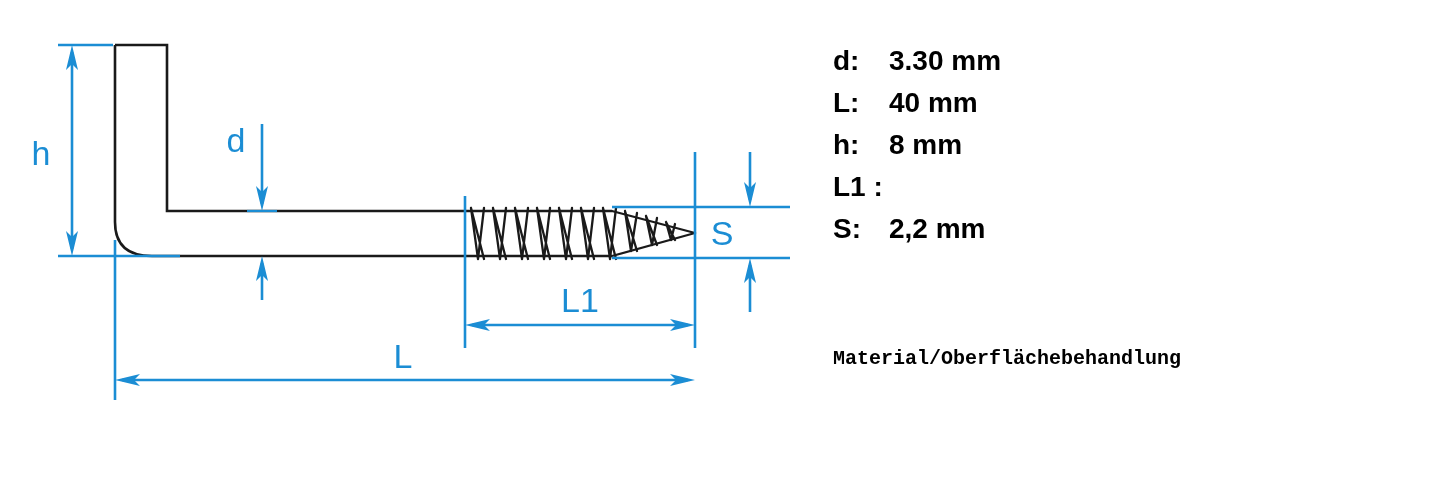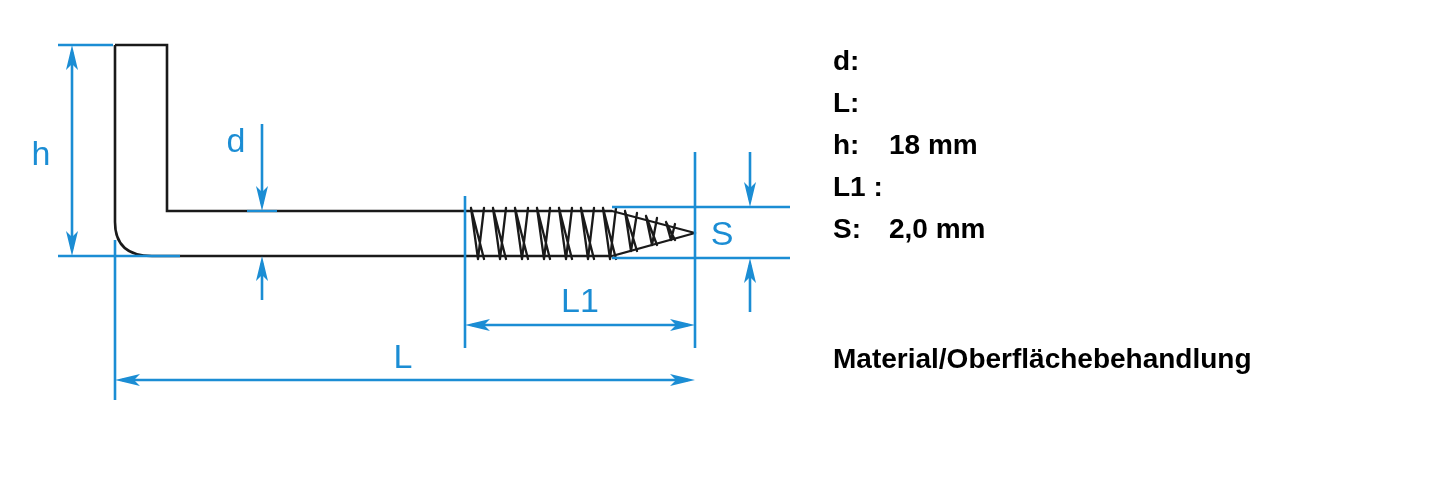--- a/index.html
+++ b/index.html
@@ -48,25 +48,26 @@
   .spec-val {
     display: inline-block;
   }
   .material-block {
     position: absolute;
     left: 833px;
     top: 338px;
     width: 580px;
   }
   .material-line {
-    font-size: 28px;
+    font-size: 20px;
     font-weight: bold;
     color: #000000;
     line-height: 42px;
     white-space: pre;
+    font-family: Liberation Mono, monospace;
   }
   .dim-label {
     font-family: "Liberation Sans", sans-serif;
     font-size: 34px;
     fill: #1b8dd4;
   }
 </style>
 </head>
 <body>
 
@@ -161,34 +162,36 @@
       <polygon points="115,380 140,374 134,380 140,386" stroke="none"></polygon>
       <polygon points="695,380 670,374 676,380 670,386" stroke="none"></polygon>
     </g>
     <text class="dim-label" x="403" y="368" text-anchor="middle">L</text>
 
   </svg>
 
   <div class="spec-panel">
     <div class="spec-row">
       <span class="spec-key">d:</span>
+      <span class="spec-val">3.30 mm</span>
     </div>
     <div class="spec-row">
       <span class="spec-key">L:</span>
+      <span class="spec-val">40 mm</span>
     </div>
     <div class="spec-row">
       <span class="spec-key">h:</span>
-      <span class="spec-val">18 mm</span>
+      <span class="spec-val">8 mm</span>
     </div>
     <div class="spec-row">
       <span class="spec-key">L1 :</span>
     </div>
     <div class="spec-row">
       <span class="spec-key">S:</span>
-      <span class="spec-val">2,0 mm</span>
+      <span class="spec-val">2,2 mm</span>
     </div>
   </div>
 
   <div class="material-block">
     <div class="material-line">Material/Oberflächebehandlung</div>
   </div>
 
 </div>
 
 </body></html>

